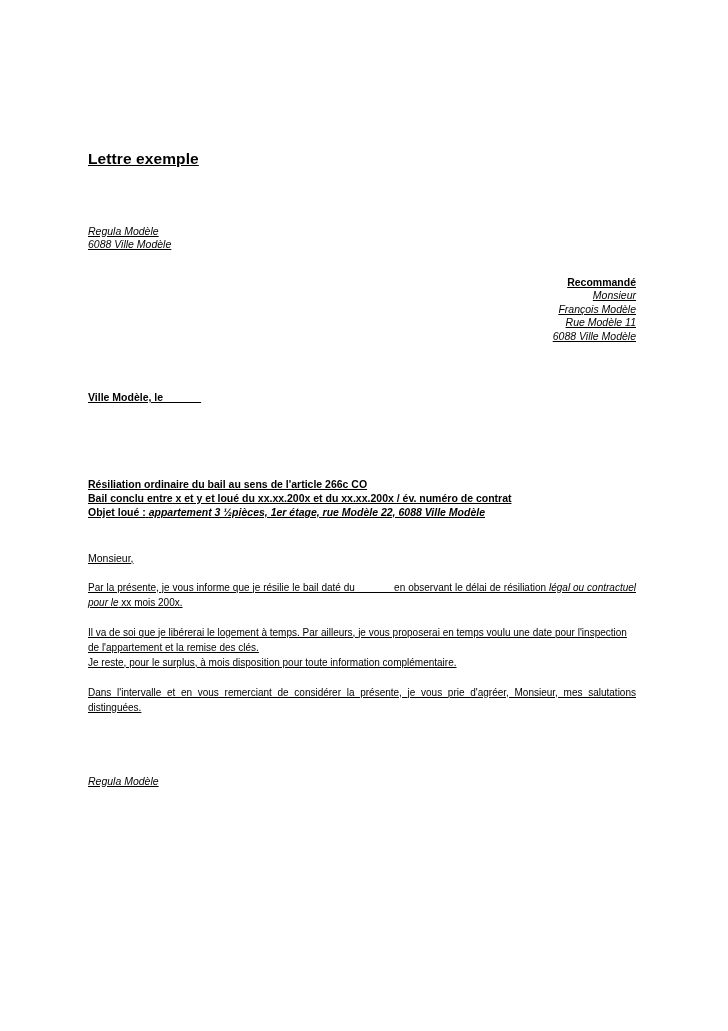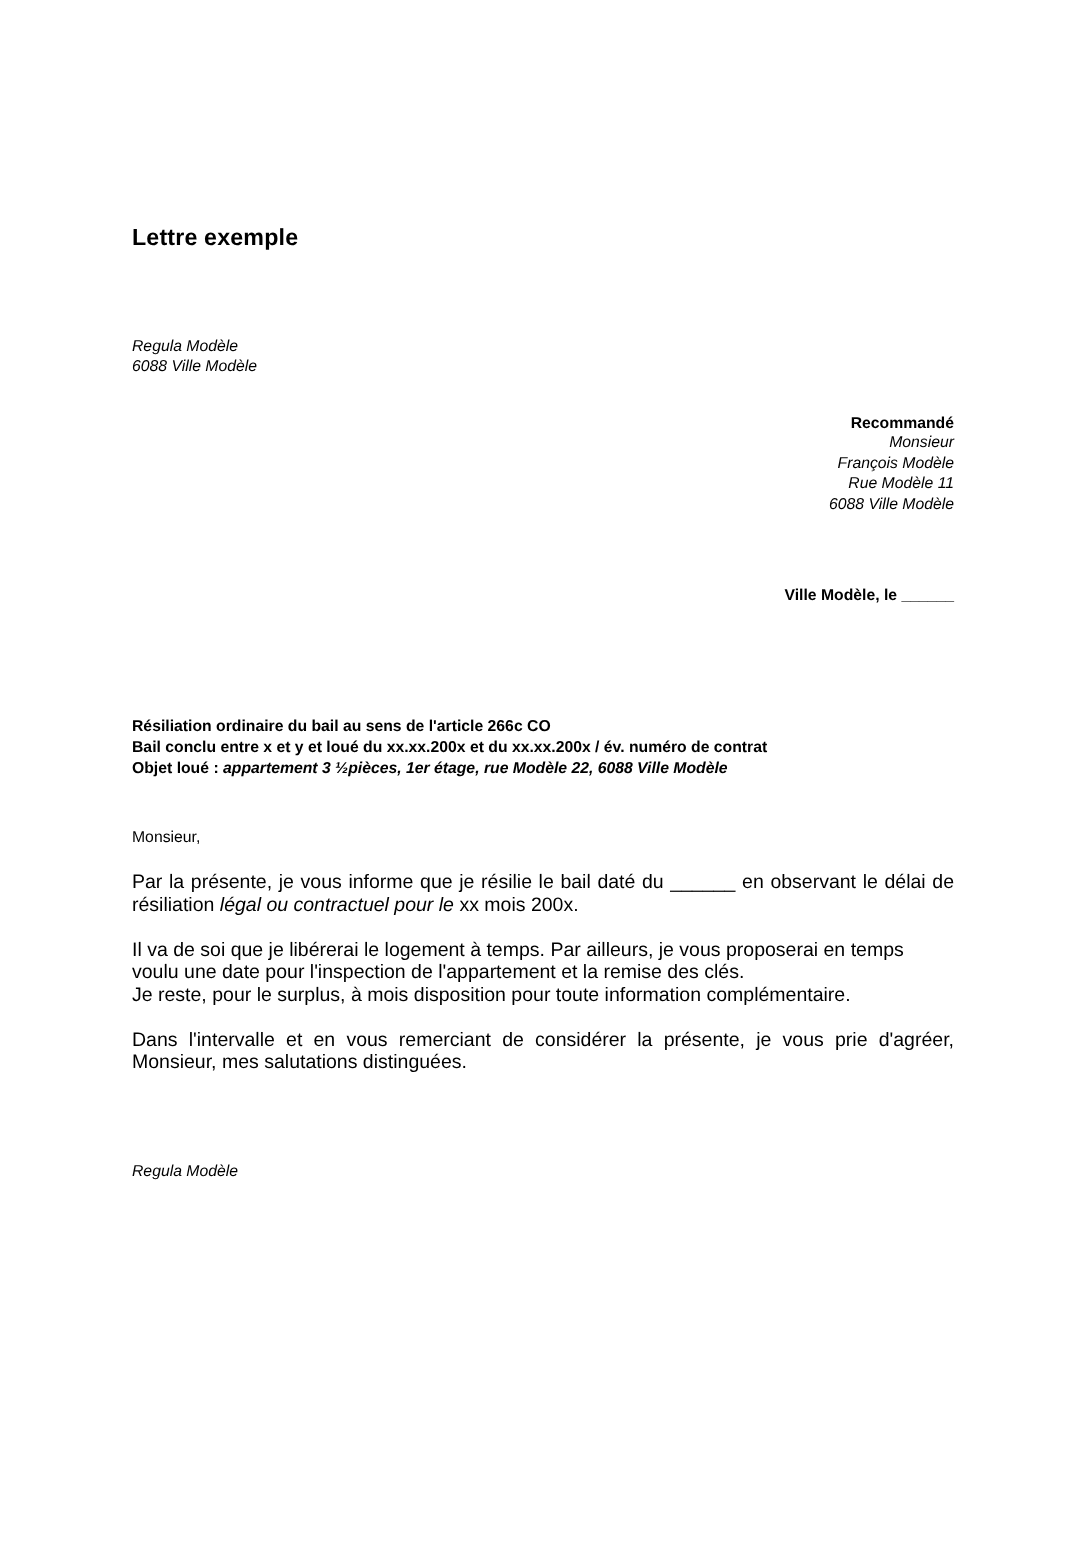--- a/index.html
+++ b/index.html
@@ -19,20 +19,21 @@
     width: 728px;
     height: 1031px;
     background: #ffffff;
     box-sizing: border-box;
   }
   .content {
     position: absolute;
     left: 88px;
     top: 150px;
     width: 548px;
+    text-decoration: underline;
   }
   .doc-title {
     font-size: 15.5px;
     font-weight: bold;
     letter-spacing: 0.1px;
     margin: 0 0 0 0;
     line-height: 1.2;
   }
   .sender-block {
     margin-top: 56px;
@@ -54,41 +55,40 @@
   .recipient-block div.rb-line {
     font-style: italic;
     font-size: 10.5px;
     line-height: 13.5px;
   }
   .place-date {
     margin-top: 48px;
     font-weight: bold;
     font-size: 10.5px;
     line-height: 13.5px;
-    text-align: right;
   }
   .subject-block {
     margin-top: 72px;
   }
   .subject-block div {
     font-size: 10.5px;
     line-height: 14px;
     font-weight: bold;
   }
   .subject-block .subj-italic-tail i {
     font-style: italic;
   }
   .salutation {
     margin-top: 32px;
     font-size: 10.5px;
     line-height: 14px;
   }
   .para {
     margin-top: 15px;
-    font-size: 13px;
+    font-size: 10px;
     line-height: 15px;
     text-align: justify;
   }
   .para.nojust {
     text-align: left;
   }
   .para .it {
     font-style: italic;
   }
   .closing-name {

